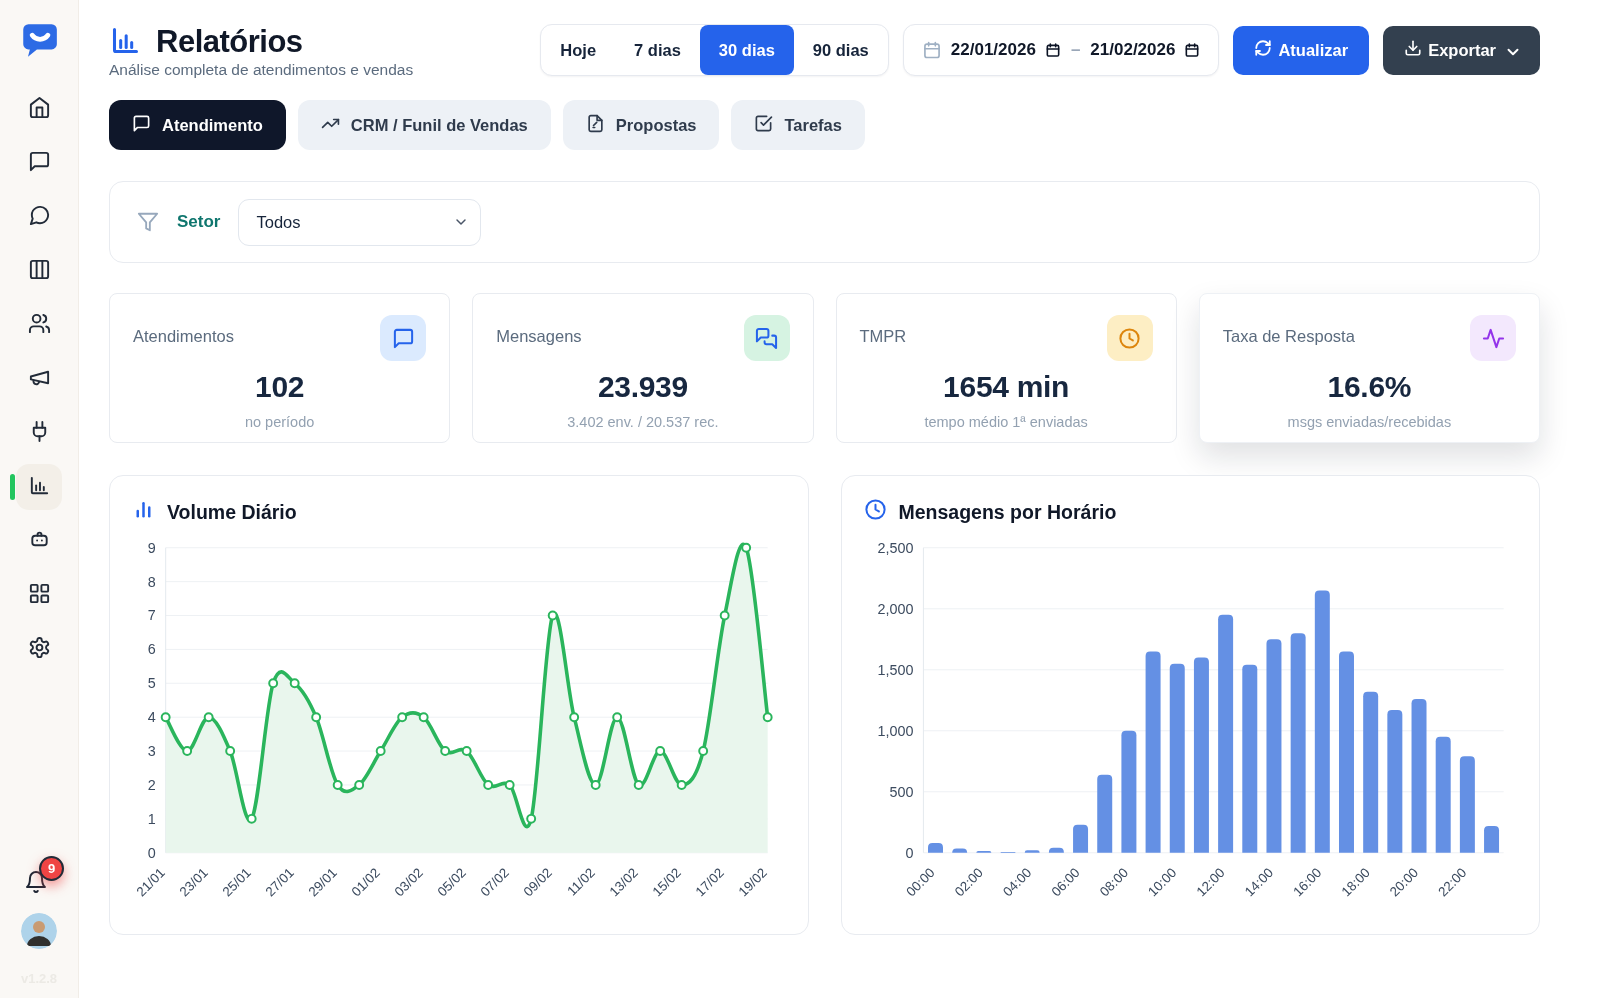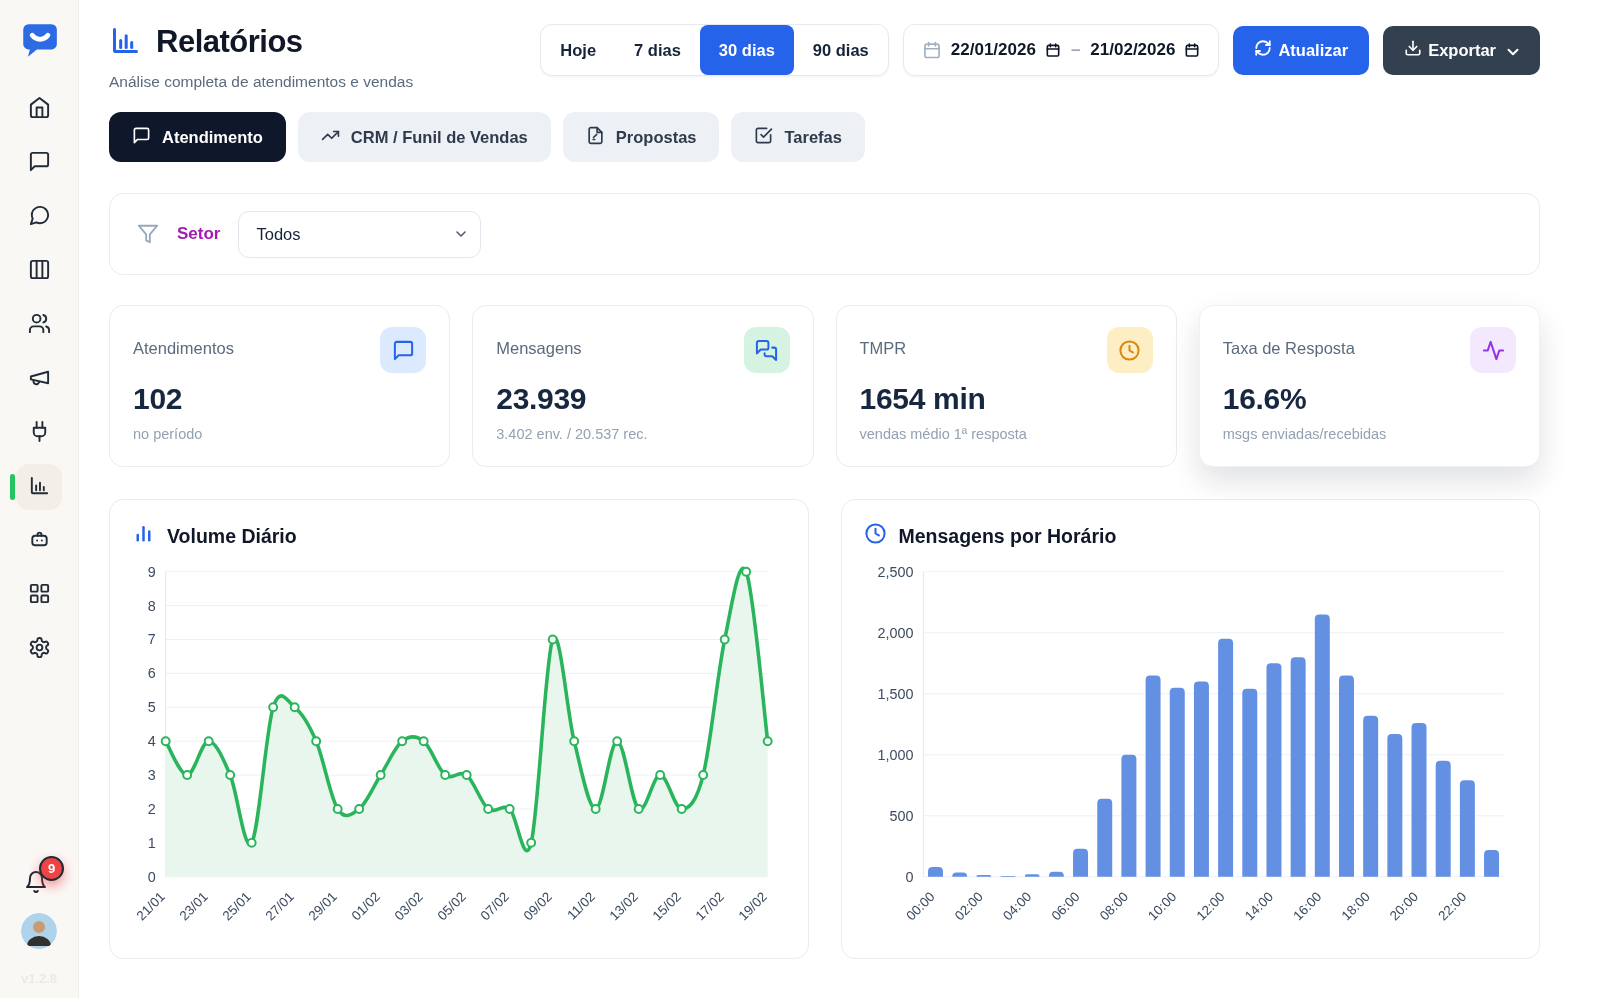--- a/index.html
+++ b/index.html
@@ -43,21 +43,21 @@
   .version { font-size:13px; color:#eceae5; font-weight:600; padding-top:4px; }
 
   
   .main { flex:1; padding:24px 60px 18px 30px; }
 
   .header { display:flex; justify-content:space-between; align-items:flex-start; }
   .title-block {}
   .title-row { display:flex; align-items:flex-start; gap:14px; }
   .title-row svg { width:33px; height:33px; color:#2563eb; }
   .page-title { font-size:31px; font-weight:800; color:#101828; letter-spacing:-.5px; }
-  .subtitle { margin-top:12px; font-size:15.5px; color:#5b6b7e; }
+  .subtitle { font-size:15.5px; color:#5b6b7e; }
 
   .controls { display:flex; gap:14px; align-items:center;padding-left:9px; }
   .segmented {
     display:flex; background:#fff; border:1px solid #e6e9ef; border-radius:12px;
     overflow:hidden; height:52px; box-shadow:0 1px 2px rgba(16,24,40,.05);
   }
   .segment {
     padding:0 19px; display:flex; align-items:center; font-size:16.5px; font-weight:700;
     color:#16243a; background:transparent; border:none; cursor:pointer;
     font-family:"Liberation Sans",sans-serif;
@@ -93,36 +93,36 @@
   }
   .tab svg { width:19px; height:19px; }
   .tab.active { background:#0f172a; color:#fff; }
 
   
   .filter-bar {
     margin-top:31px; border:1px solid #e8ebf0; border-radius:14px; height:82px;
     display:flex; align-items:center; gap:18px; padding:0 27px; background:#fff;
   }
   .filter-bar .funnel { width:22px; height:22px; color:#97a8bc; }
-  .filter-label { font-size:17px; font-weight:700; color:#a21caf; }
+  .filter-label { font-size:17px; font-weight:700; color:#0f766e; }
   .select-wrap { position:relative; }
   .sector-select {
     appearance:none; -webkit-appearance:none; width:243px; height:47px;
     border:1px solid #e2e7ee; border-radius:11px; background:#fff;
     padding:0 36px 0 17px; font-size:16.5px; color:#16243a;
     font-family:"Liberation Sans",sans-serif; cursor:pointer;
   }
   .select-wrap .chev {
     position:absolute; right:12px; top:50%; transform:translateY(-50%);
     width:16px; height:16px; color:#4a5668; pointer-events:none;
   }
 
   
   .kpis { margin-top:30px; display:grid; grid-template-columns:repeat(4,1fr); gap:22px; }
-  .kpi { border:1px solid #e8ebf0; border-radius:14px; background:#fff; padding:21px 23px 24px; }
+  .kpi { border:1px solid #e8ebf0; border-radius:8px; background:#fff; padding:21px 23px 12px;text-align:center; }
   .kpi.elevated { box-shadow:0 14px 30px rgba(15,23,42,.13); border-color:#eef1f5; }
   .kpi-head { display:flex; justify-content:space-between; align-items:flex-start; }
   .kpi-title { font-size:16.5px; color:#5b6b7e; padding-top:12px; }
   .kpi-icon { width:46px; height:46px; border-radius:12px; display:flex; align-items:center; justify-content:center; }
   .kpi-icon svg { width:23px; height:23px; }
   .kpi-value { font-size:30px; font-weight:800; margin-top:9px; color:#17273f; letter-spacing:-.3px; }
   .kpi-sub { margin-top:10px; font-size:14.5px; color:#93a1b1; }
 
   
   .charts { margin-top:32px; display:grid; grid-template-columns:1fr 1fr; gap:32px; }
@@ -382,21 +382,21 @@
         <div class="kpi-head">
           <div class="kpi-title">TMPR</div>
           <div class="kpi-icon" style="background: rgb(253, 238, 196); color: rgb(221, 134, 13);">
               <svg viewBox="0 0 24 24" fill="none" stroke="currentColor" stroke-width="2.1" stroke-linecap="round" stroke-linejoin="round" width="23" height="23">
                 <circle cx="12" cy="12" r="9.5"></circle>
                 <path d="M12 7v5l3.5 2"></path>
               </svg>
             </div>
         </div>
         <div class="kpi-value">1654 min</div>
-        <div class="kpi-sub">vendas médio 1ª resposta</div>
+        <div class="kpi-sub">tempo médio 1ª enviadas</div>
       </div>
       <div class="kpi elevated">
         <div class="kpi-head">
           <div class="kpi-title">Taxa de Resposta</div>
           <div class="kpi-icon" style="background: rgb(243, 232, 253); color: rgb(147, 51, 234);">
               <svg viewBox="0 0 24 24" fill="none" stroke="currentColor" stroke-width="2.1" stroke-linecap="round" stroke-linejoin="round" width="23" height="23">
                 <path d="M22 12h-4l-3 9L9 3l-3 9H2"></path>
               </svg>
             </div>
         </div>

